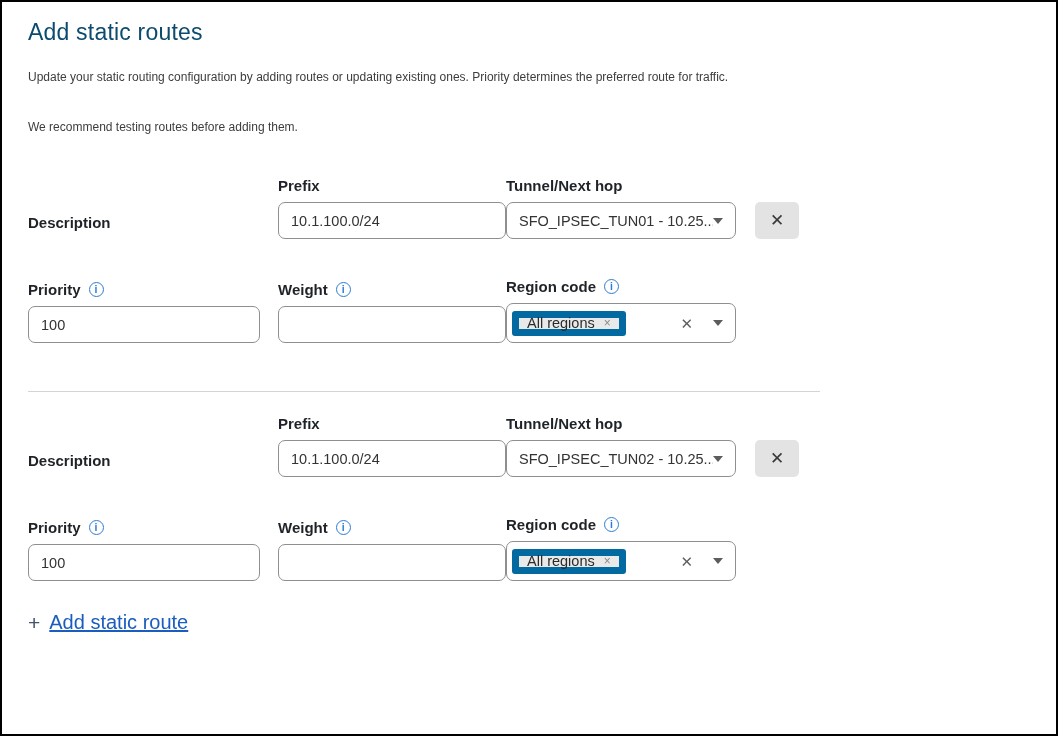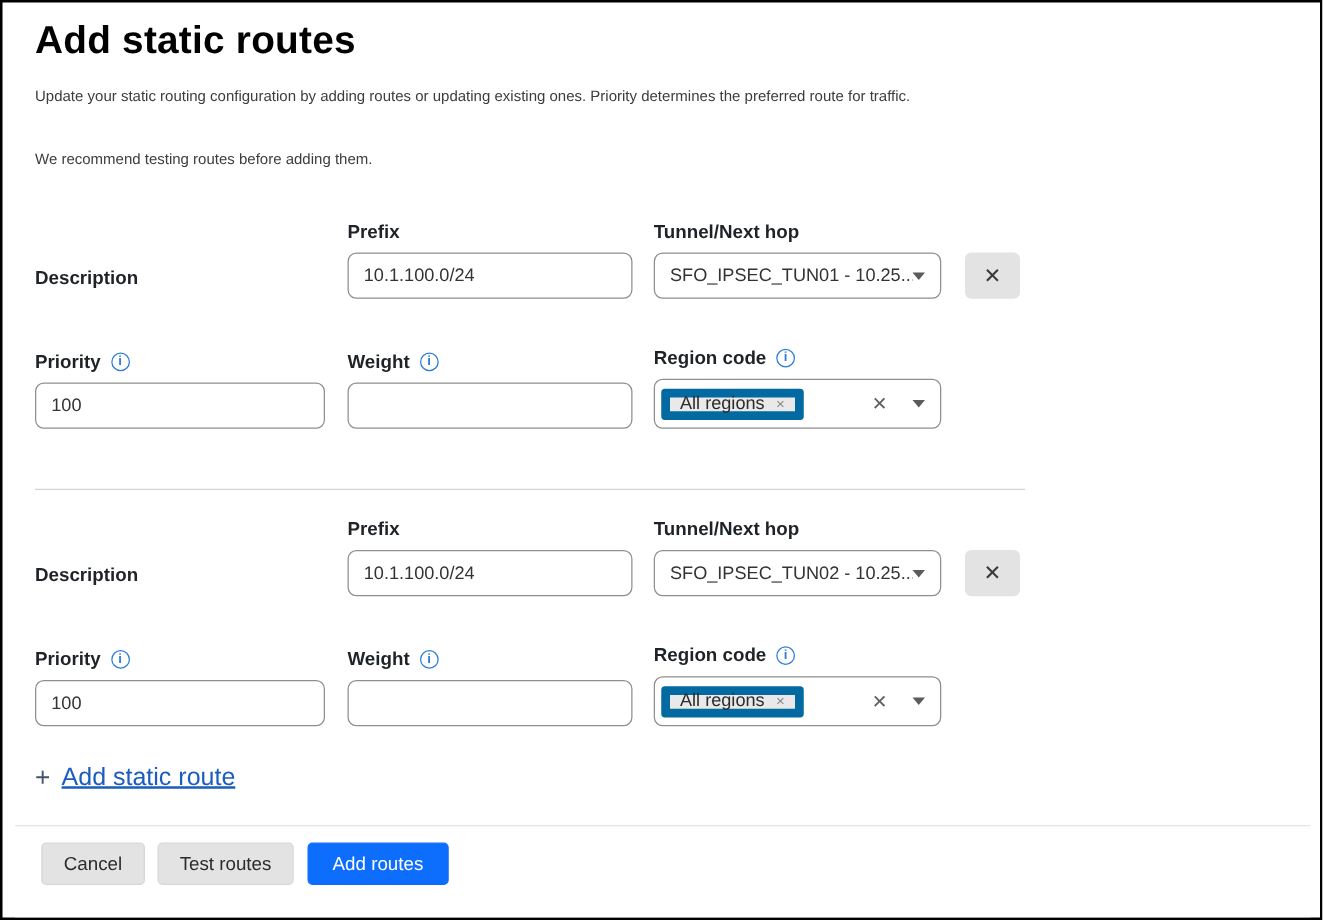--- a/index.html
+++ b/index.html
@@ -1,33 +1,33 @@
 <!DOCTYPE html>
 <html><head>
 <meta charset="utf-8">
 <style>
   html,body{margin:0;padding:0;background:#fff;font-family:"Liberation Sans",sans-serif;}
   .dialog{
     width:1058px;height:736px;box-sizing:border-box;position:relative;
     border:2px solid #000;background:#fff;padding:16px 26px 0 26px;overflow:hidden;
   }
-  .title{font-size:31px;font-weight:700;color:#000000;margin:0;line-height:28px;letter-spacing:.2px;}
+  .title{font-size:23px;font-weight:400;color:#0c4a6e;margin:0;line-height:28px;letter-spacing:.2px;}
   .para{font-size:12px;color:#3d3d3d;margin:0;line-height:21px;}
   .para.intro{margin-top:21px;}
   .para.rec{margin-top:29px;}
 
   .row{display:flex;align-items:flex-end;}
   .row1{margin-top:38px;}
   .row2{margin-top:38px;}
   .route2 .row1{margin-top:22px;}
 
   .field{display:flex;flex-direction:column;}
   .col-a{width:232px;}
   .col-b{width:228px;margin-left:18px;}
-  .col-c{width:230px;margin-left:17px;}
+  .col-c{width:230px;}
 
   .field-label{display:flex;align-items:center;gap:8px;font-size:15px;font-weight:700;color:#1f2328;margin-bottom:7px;line-height:19px;}
   .info-icon{
     width:15px;height:15px;border:1.4px solid #2e7cd6;border-radius:50%;
     color:#2e7cd6;font-size:10.5px;font-weight:600;display:inline-flex;
     align-items:center;justify-content:center;box-sizing:border-box;cursor:pointer;flex:0 0 auto;
   }
   .text-input{
     width:100%;height:37px;box-sizing:border-box;border:1px solid #8f8f8f;border-radius:7px;
     padding:0 12px;font-size:14.5px;color:#333;background:#fff;font-family:"Liberation Sans",sans-serif;outline:none;
@@ -202,19 +202,14 @@
         </div>
       </div>
     </div>
   </div>
 
   <div class="add-link-row">
     <span class="plus-glyph">+</span>
     <a class="add-link">Add static route</a>
   </div>
 
-  <div class="footer">
-    <button class="btn btn-gray">Cancel</button>
-    <button class="btn btn-gray">Test routes</button>
-    <button class="btn btn-primary">Add routes</button>
-  </div>
 
 </div>
 
 </body></html>

